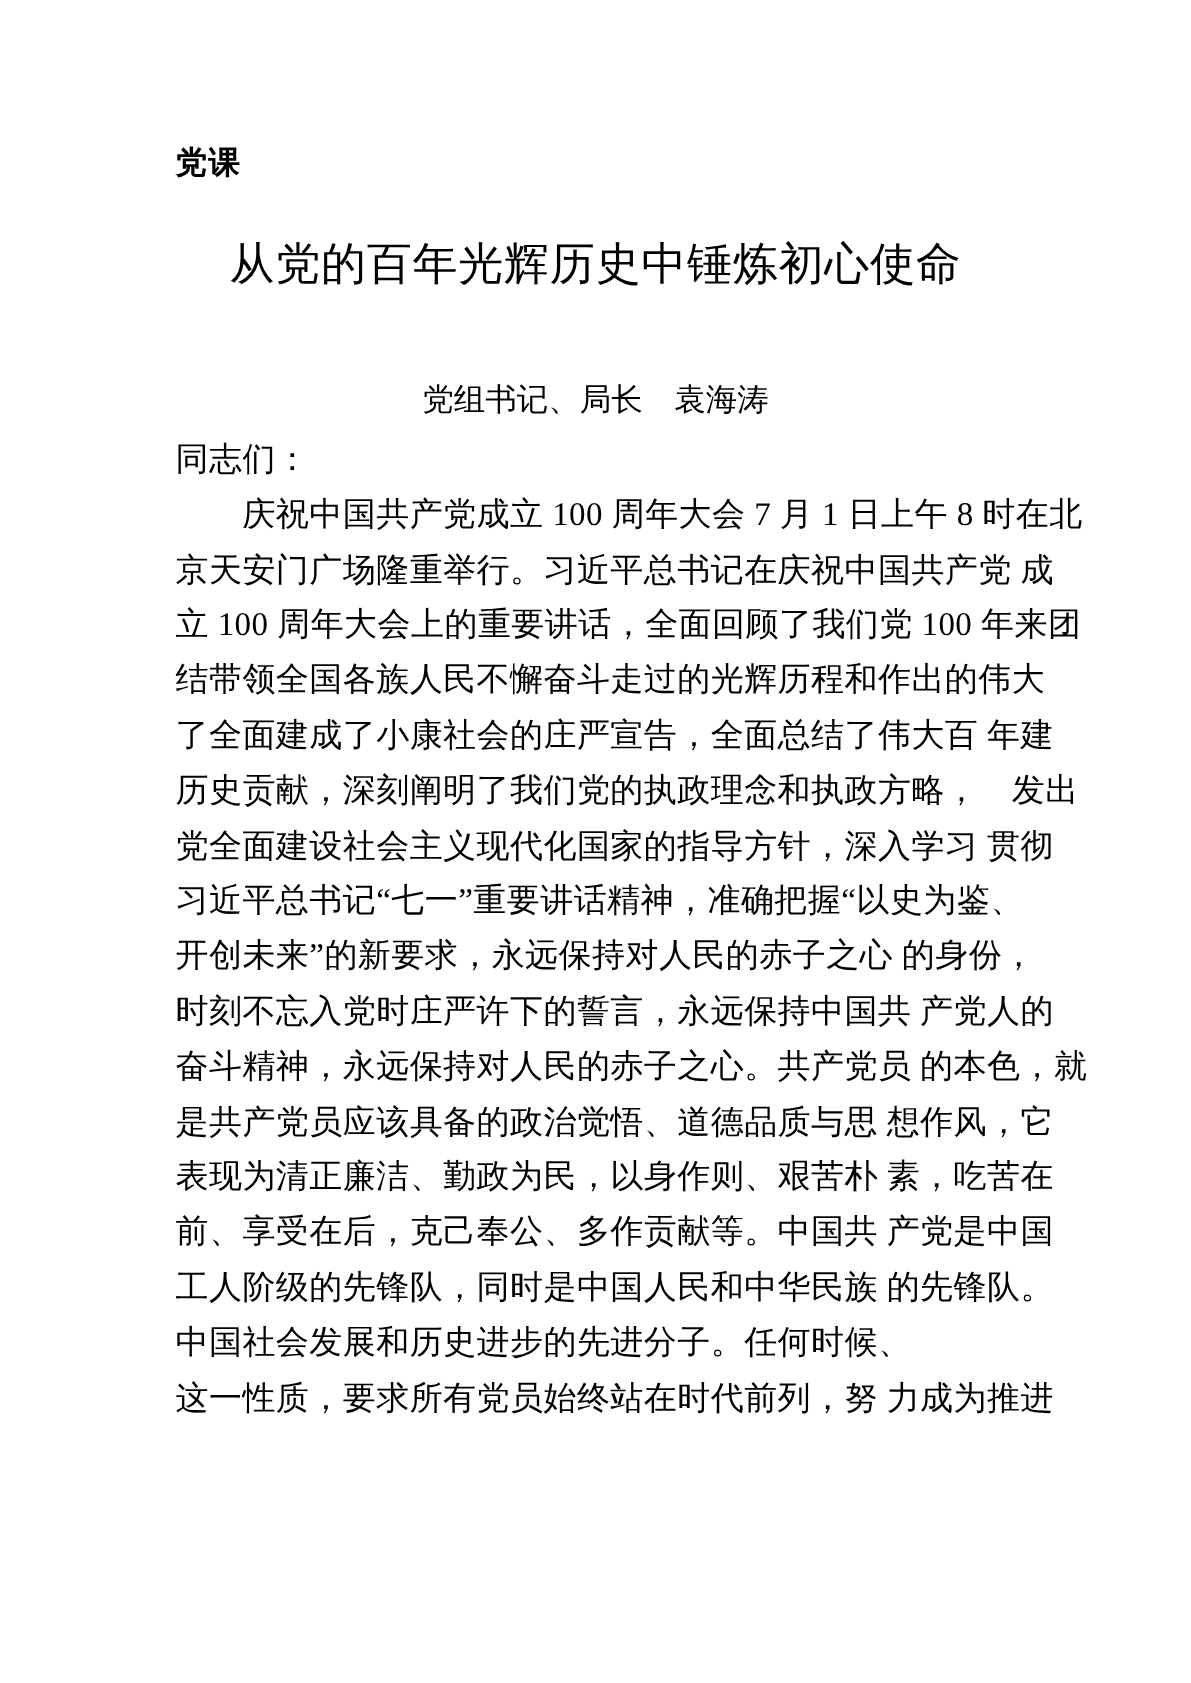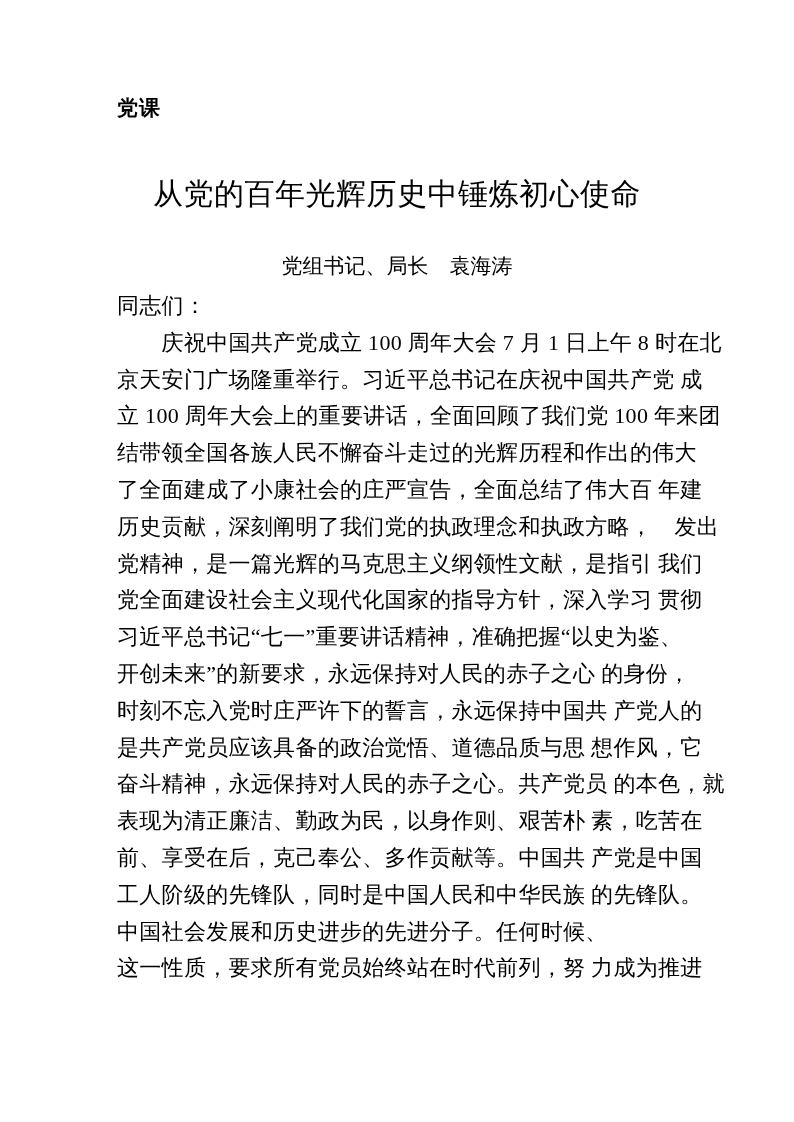--- a/index.html
+++ b/index.html
@@ -22,21 +22,21 @@
     top: 94px;
     font-size: 21px;
     font-weight: bold;
     font-family: Liberation Sans, sans-serif;
     letter-spacing: 1px;
     white-space: pre;
   }
   .doc-title {
     position: absolute;
     left: 0;
-    top: 174px;
+    top: 156px;
     width: 100%;
     text-align: center;
     font-size: 30px;
     font-weight: 500;
     letter-spacing: 0.5px;
     white-space: pre;
   }
   .doc-byline {
     position: absolute;
     left: 0;
@@ -67,26 +67,25 @@
   <div class="doc-title">从党的百年光辉历史中锤炼初心使命</div>
   <div class="doc-byline">党组书记、局长　袁海涛</div>
   <div class="doc-body">
     <div class="doc-line">同志们：</div>
     <div class="doc-line">　　庆祝中国共产党成立 100 周年大会 7 月 1 日上午 8 时在北</div>
     <div class="doc-line">京天安门广场隆重举行。习近平总书记在庆祝中国共产党 成</div>
     <div class="doc-line">立 100 周年大会上的重要讲话，全面回顾了我们党 100 年来团</div>
     <div class="doc-line">结带领全国各族人民不懈奋斗走过的光辉历程和作出的伟大</div>
     <div class="doc-line">了全面建成了小康社会的庄严宣告，全面总结了伟大百 年建</div>
     <div class="doc-line">历史贡献，深刻阐明了我们党的执政理念和执政方略，　发出</div>
-    <div class="doc-line">党精神，是一篇光辉的马克思主义纲领性文献，是指引 我们</div>
     <div class="doc-line">党全面建设社会主义现代化国家的指导方针，深入学习 贯彻</div>
     <div class="doc-line">习近平总书记“七一”重要讲话精神，准确把握“以史为鉴、</div>
     <div class="doc-line">开创未来”的新要求，永远保持对人民的赤子之心 的身份，</div>
     <div class="doc-line">时刻不忘入党时庄严许下的誓言，永远保持中国共 产党人的</div>
+    <div class="doc-line">奋斗精神，永远保持对人民的赤子之心。共产党员 的本色，就</div>
     <div class="doc-line">是共产党员应该具备的政治觉悟、道德品质与思 想作风，它</div>
-    <div class="doc-line">奋斗精神，永远保持对人民的赤子之心。共产党员 的本色，就</div>
     <div class="doc-line">表现为清正廉洁、勤政为民，以身作则、艰苦朴 素，吃苦在</div>
     <div class="doc-line">前、享受在后，克己奉公、多作贡献等。中国共 产党是中国</div>
     <div class="doc-line">工人阶级的先锋队，同时是中国人民和中华民族 的先锋队。</div>
     <div class="doc-line">中国社会发展和历史进步的先进分子。任何时候、</div>
     <div class="doc-line">这一性质，要求所有党员始终站在时代前列，努 力成为推进</div>
   </div>
 </div>
 
 </body></html>

